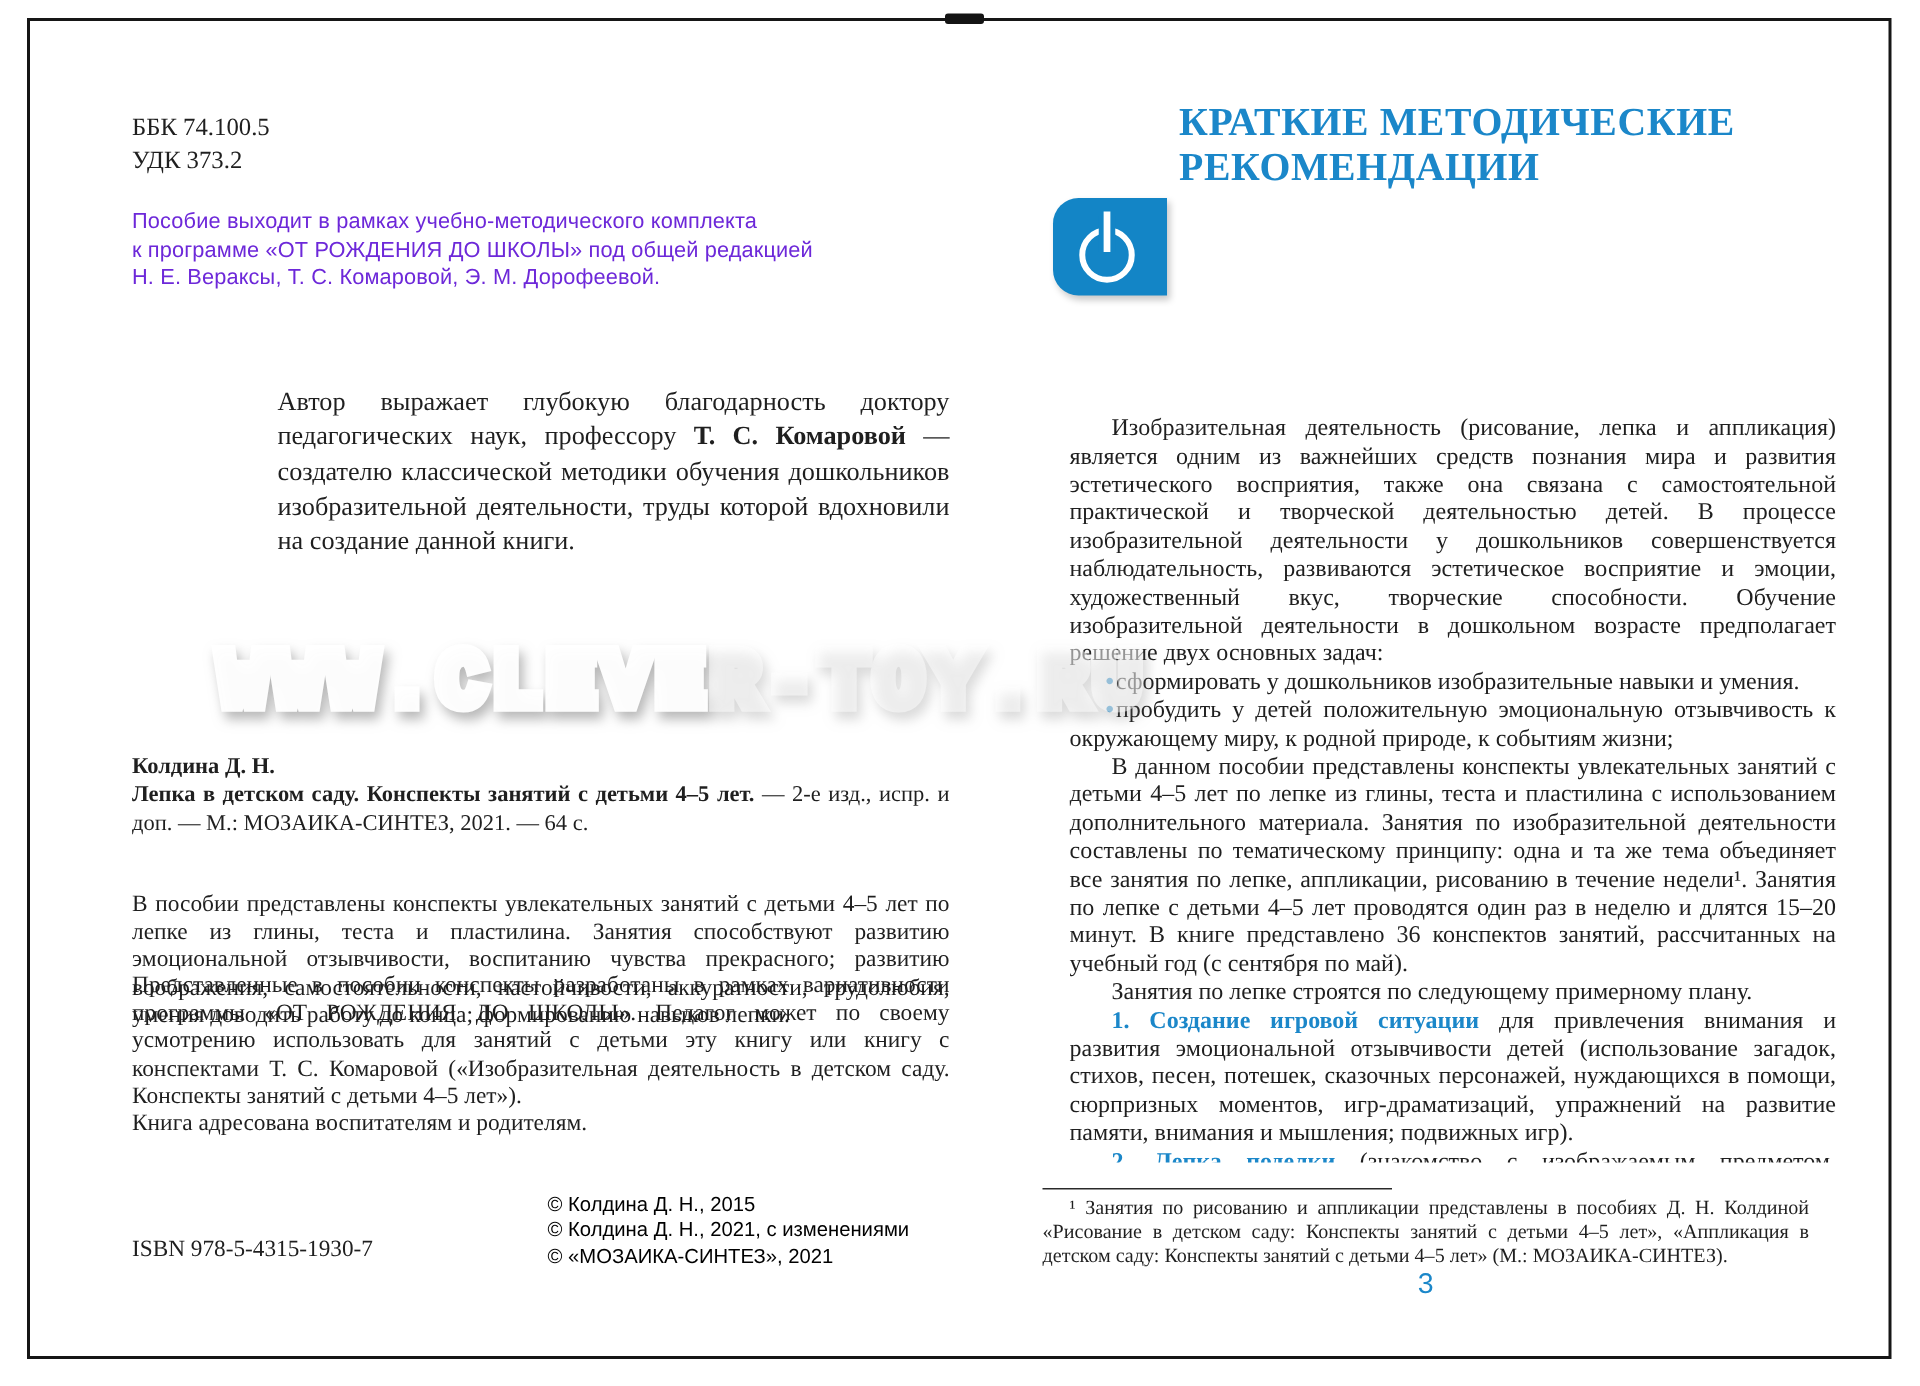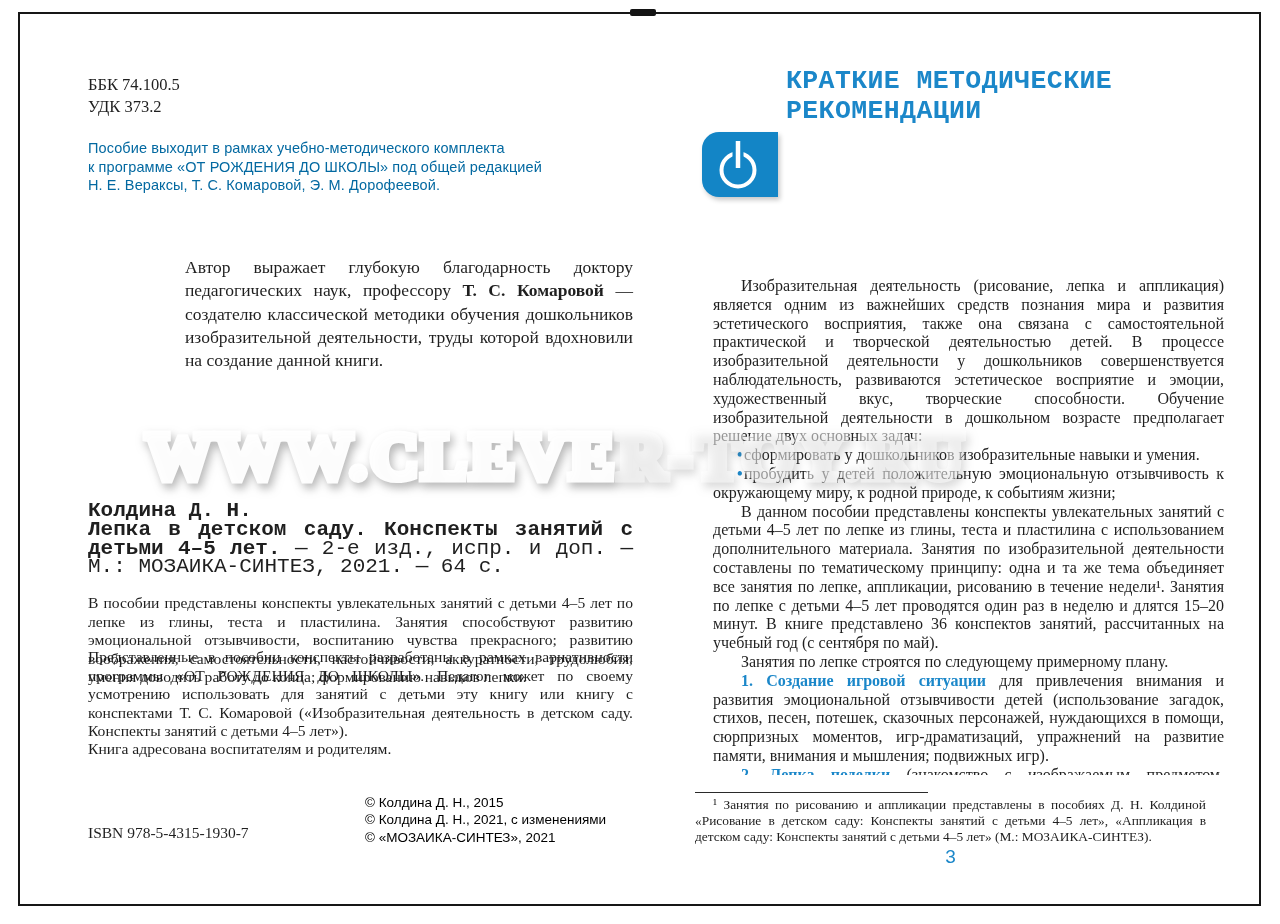--- a/index.html
+++ b/index.html
@@ -6,59 +6,59 @@
   .sheet{position:relative;width:1280px;height:924px;background:#fff;overflow:hidden;
          font-family:"Liberation Serif","DejaVu Serif",serif;color:#1f1f1f;}
   .frame{position:absolute;left:18px;top:12px;width:1243px;height:894px;
          border:2px solid #161616;box-sizing:border-box;}
   .spine-mark{position:absolute;left:630px;top:9px;width:26px;height:7px;background:#141414;border-radius:2px;}
 
   
   .bbk{position:absolute;left:88px;top:74px;font-size:16.5px;line-height:21.5px;}
   .series-note{position:absolute;left:88px;top:139px;width:480px;
       font-family:"Liberation Sans","DejaVu Sans",sans-serif;font-size:14.5px;line-height:18.6px;
-      color:#0369a1;white-space:pre-line;letter-spacing:.1px;}
+      color:#6d28d9;white-space:pre-line;letter-spacing:.1px;}
   .ack{position:absolute;left:185px;top:256px;width:448px;font-size:17.5px;line-height:23.3px;
       text-align:justify;}
-  .bib{position:absolute;left:88px;top:502px;width:545px;font-size:21px;line-height:18.8px;
-      text-align:justify;font-family:Liberation Mono, monospace;}
+  .bib{position:absolute;left:88px;top:502px;width:545px;font-size:15px;line-height:18.8px;
+      text-align:justify;}
   .bib .author{font-weight:bold;display:block;}
   .bib .title{font-weight:bold;}
   .ann1{position:absolute;left:88px;top:558px;width:545px;font-size:15.6px;line-height:18.6px;text-align:justify;margin-top:36px;}
   .ann2{position:absolute;left:88px;top:648px;width:545px;font-size:15.6px;line-height:18.6px;text-align:justify;}
   .ann3{position:absolute;left:88px;top:740px;width:545px;font-size:15.6px;line-height:18.6px;}
   .isbn{position:absolute;left:88px;top:824px;font-size:15.5px;}
   .copyrights{position:absolute;left:365px;top:794px;
       font-family:"Liberation Sans","DejaVu Sans",sans-serif;font-size:13.5px;line-height:17.4px;
       color:#000000;white-space:pre-line;}
 
   
   .rp-heading{position:absolute;left:786px;top:66px;width:430px;
-      font-family:Liberation Mono, monospace;font-weight:700;
+      font-family:Liberation Serif, serif;font-weight:700;
       font-size:26.5px;line-height:30px;letter-spacing:.4px;color:#1b87c9;white-space:pre-line;}
   .rp-badge{position:absolute;left:702px;top:132px;width:76px;height:65px;background:#1385c6;
       border-radius:17px 0 0 17px;box-shadow:2px 3px 5px rgba(0,0,0,.22);}
   .rp-badge svg{display:block;}
   .rp-body{position:absolute;left:713px;top:277px;width:511px;height:498px;overflow:hidden;
       font-size:16px;line-height:18.8px;text-align:justify;}
   .rp-body p{margin:0;text-indent:28px;}
   .rp-body ul{margin:0;padding:0;list-style:none;}
   .rp-body li{text-indent:12px;}
   .rp-body li::before{content:"\2022";display:inline-block;width:19px;color:#1b87c9;font-weight:bold;}
   .lead{font-weight:bold;color:#1b87c9;}
   .fn-rule{position:absolute;left:695px;top:792px;width:233px;border-top:1.6px solid #2a2a2a;}
   .footnote{position:absolute;left:695px;top:797px;width:511px;font-size:13.4px;line-height:15.9px;
       text-align:justify;text-indent:18px;}
   .page-num{position:absolute;left:695px;top:846px;width:511px;text-align:center;
       font-family:"Liberation Sans","DejaVu Sans",sans-serif;font-size:19px;color:#1b87c9;}
 
   
   .watermark{position:absolute;left:146px;top:404px;width:980px;height:104px;z-index:6;
       display:flex;align-items:center;pointer-events:none;
-      font-family:Liberation Serif, serif;font-weight:bold;font-size:66px;
+      font-family:Liberation Mono, monospace;font-weight:bold;font-size:54px;
       letter-spacing:4px;color:#ffffff;-webkit-text-stroke:9px #ffffff;
       filter:drop-shadow(3px 5px 4px rgba(110,110,110,.5));white-space:nowrap;}
   .watermark .wm-strong{opacity:.97;}
   .watermark .wm-faint{opacity:.5;}
 </style>
 </head>
 <body>
 
 <div class="sheet">
 

